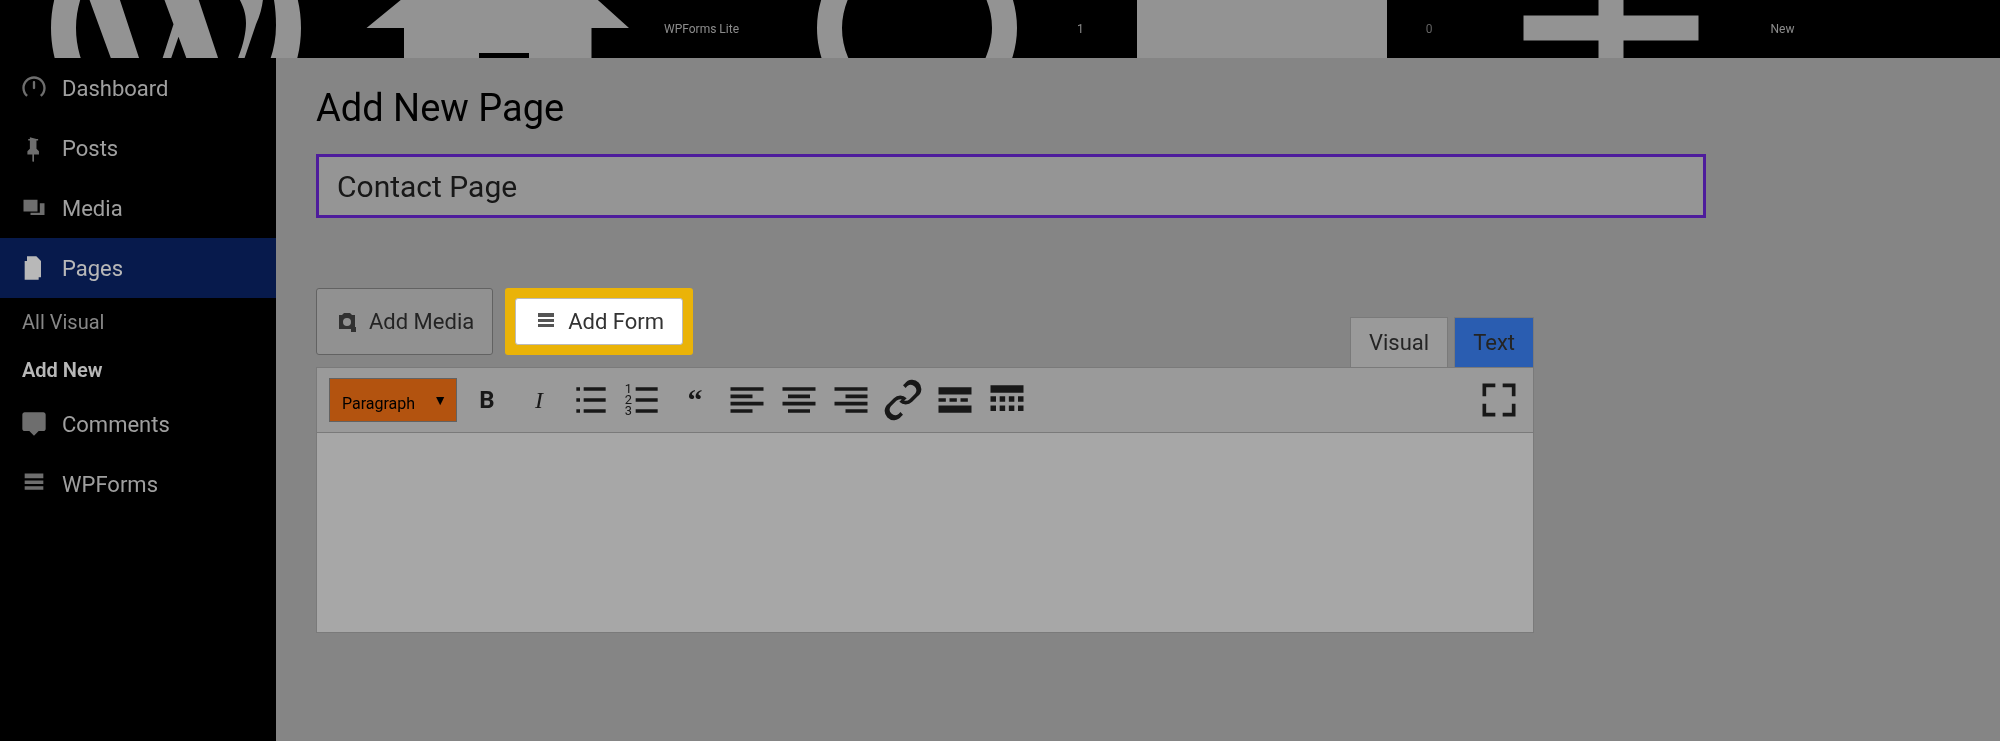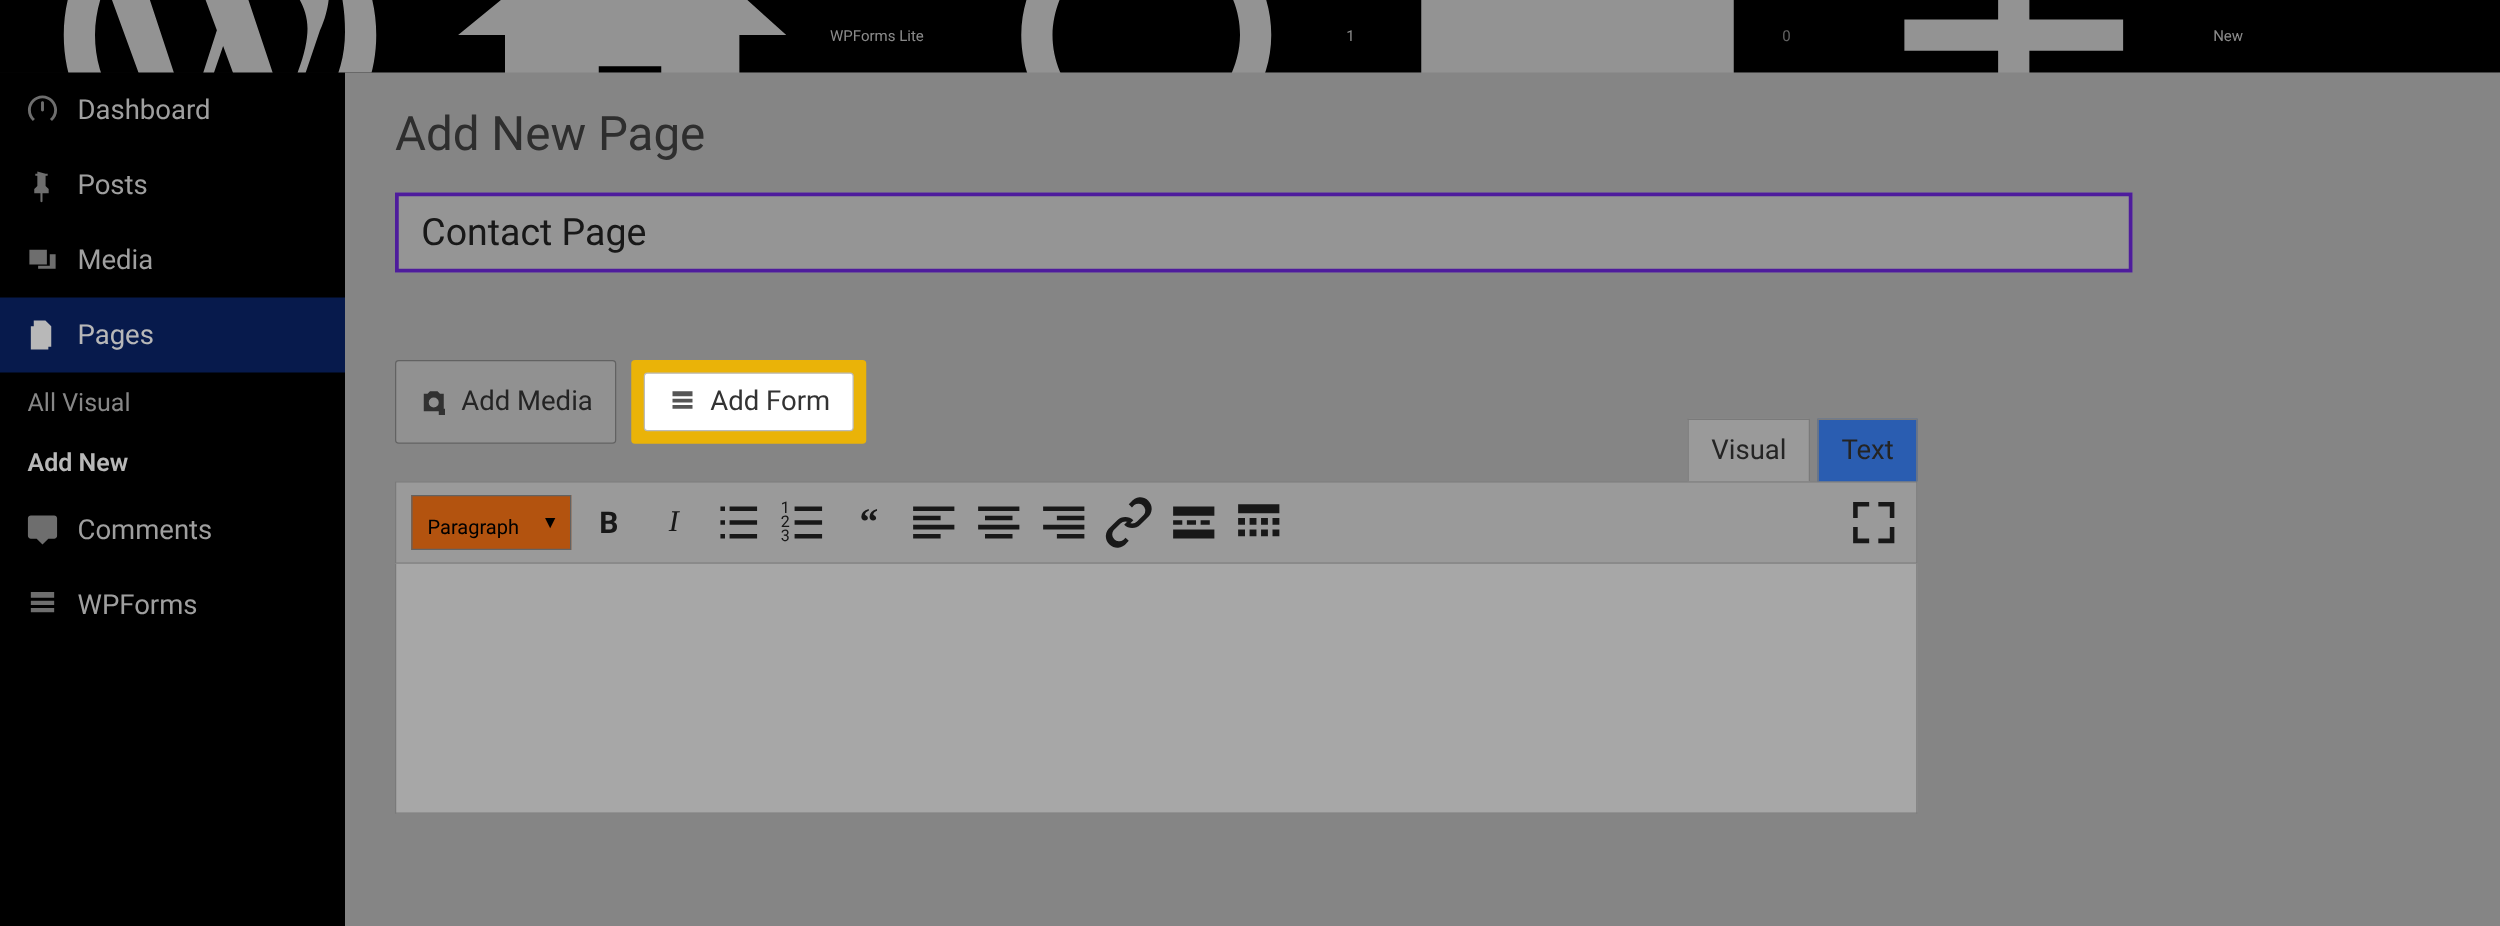--- a/index.html
+++ b/index.html
@@ -15,26 +15,26 @@
 .sidebar .menu-item { display: flex; align-items: center; gap: 14px; padding: 16px 20px; font-size: 22px; color: #ddd; cursor: pointer; }
 .sidebar .menu-item.active { background: #0a246a; color: #fff; position: relative; }
 .sidebar .menu-item.active::after { content: ''; position: absolute; right: -14px; top: 50%; transform: translateY(-50%); border: 14px solid transparent; border-right-color: #b9b9b9; }
 .sidebar .submenu-item { padding: 12px 22px; font-size: 20px; color: #bbb; cursor: pointer; }
 .sidebar .submenu-item.current { color: #fff; font-weight: 600; }
 .sidebar .icon { width: 28px; height: 28px; display: inline-flex; align-items: center; justify-content: center; fill: currentColor; color: #999; }
 .menu-item.active .icon { color: #fff; }
 
 
 .main { position: absolute; top: 58px; left: 276px; right: 0; bottom: 0; background: #b9b9b9; padding: 28px 40px; }
-.page-title { font-size: 38px; font-weight: 400; color: #404040; margin-bottom: 24px; }
+.page-title { font-size: 38px; font-weight: 400; color: #000000; margin-bottom: 24px; }
 .title-input { width: 1390px; height: 64px; font-size: 30px; padding: 8px 18px; background: #cfcfcf; border: 3px solid #6d28d9; color: #222; }
 
 .editor-wrap { margin-top: 70px; width: 1218px; }
 .editor-top { display: flex; align-items: flex-end; }
-.media-buttons { display: flex; gap: 12px; margin-bottom: 30px; }
+.media-buttons { display: flex; gap: 12px; margin-bottom: 12px; }
 .btn { display: inline-flex; align-items: center; gap: 10px; padding: 10px 18px; font-size: 22px; border: 1px solid #888; background: #cacaca; color: #333; cursor: pointer; border-radius: 3px; }
 .btn.highlight { background: #fff; border: 1px solid #bbb; }
 .highlight-wrap { background: #eab308; padding: 10px; border-radius: 3px; display: inline-block; }
 
 .tabs { margin-left: auto; display: flex; gap: 6px; }
 .tab { padding: 12px 18px; font-size: 22px; background: #3b82f6; border: 1px solid #aaa; border-bottom: none; color: #333; cursor: pointer; }
 .tab.active { background: #d6d6d6; }
 
 .toolbar { background: #d6d6d6; border: 1px solid #aaa; padding: 10px 12px; display: flex; align-items: center; gap: 8px; }
 .format-select { height: 44px; font-size: 16px; padding: 10px 40px 4px 12px; background: #f97316; border: 1px solid #888; appearance: none; position: relative; }

